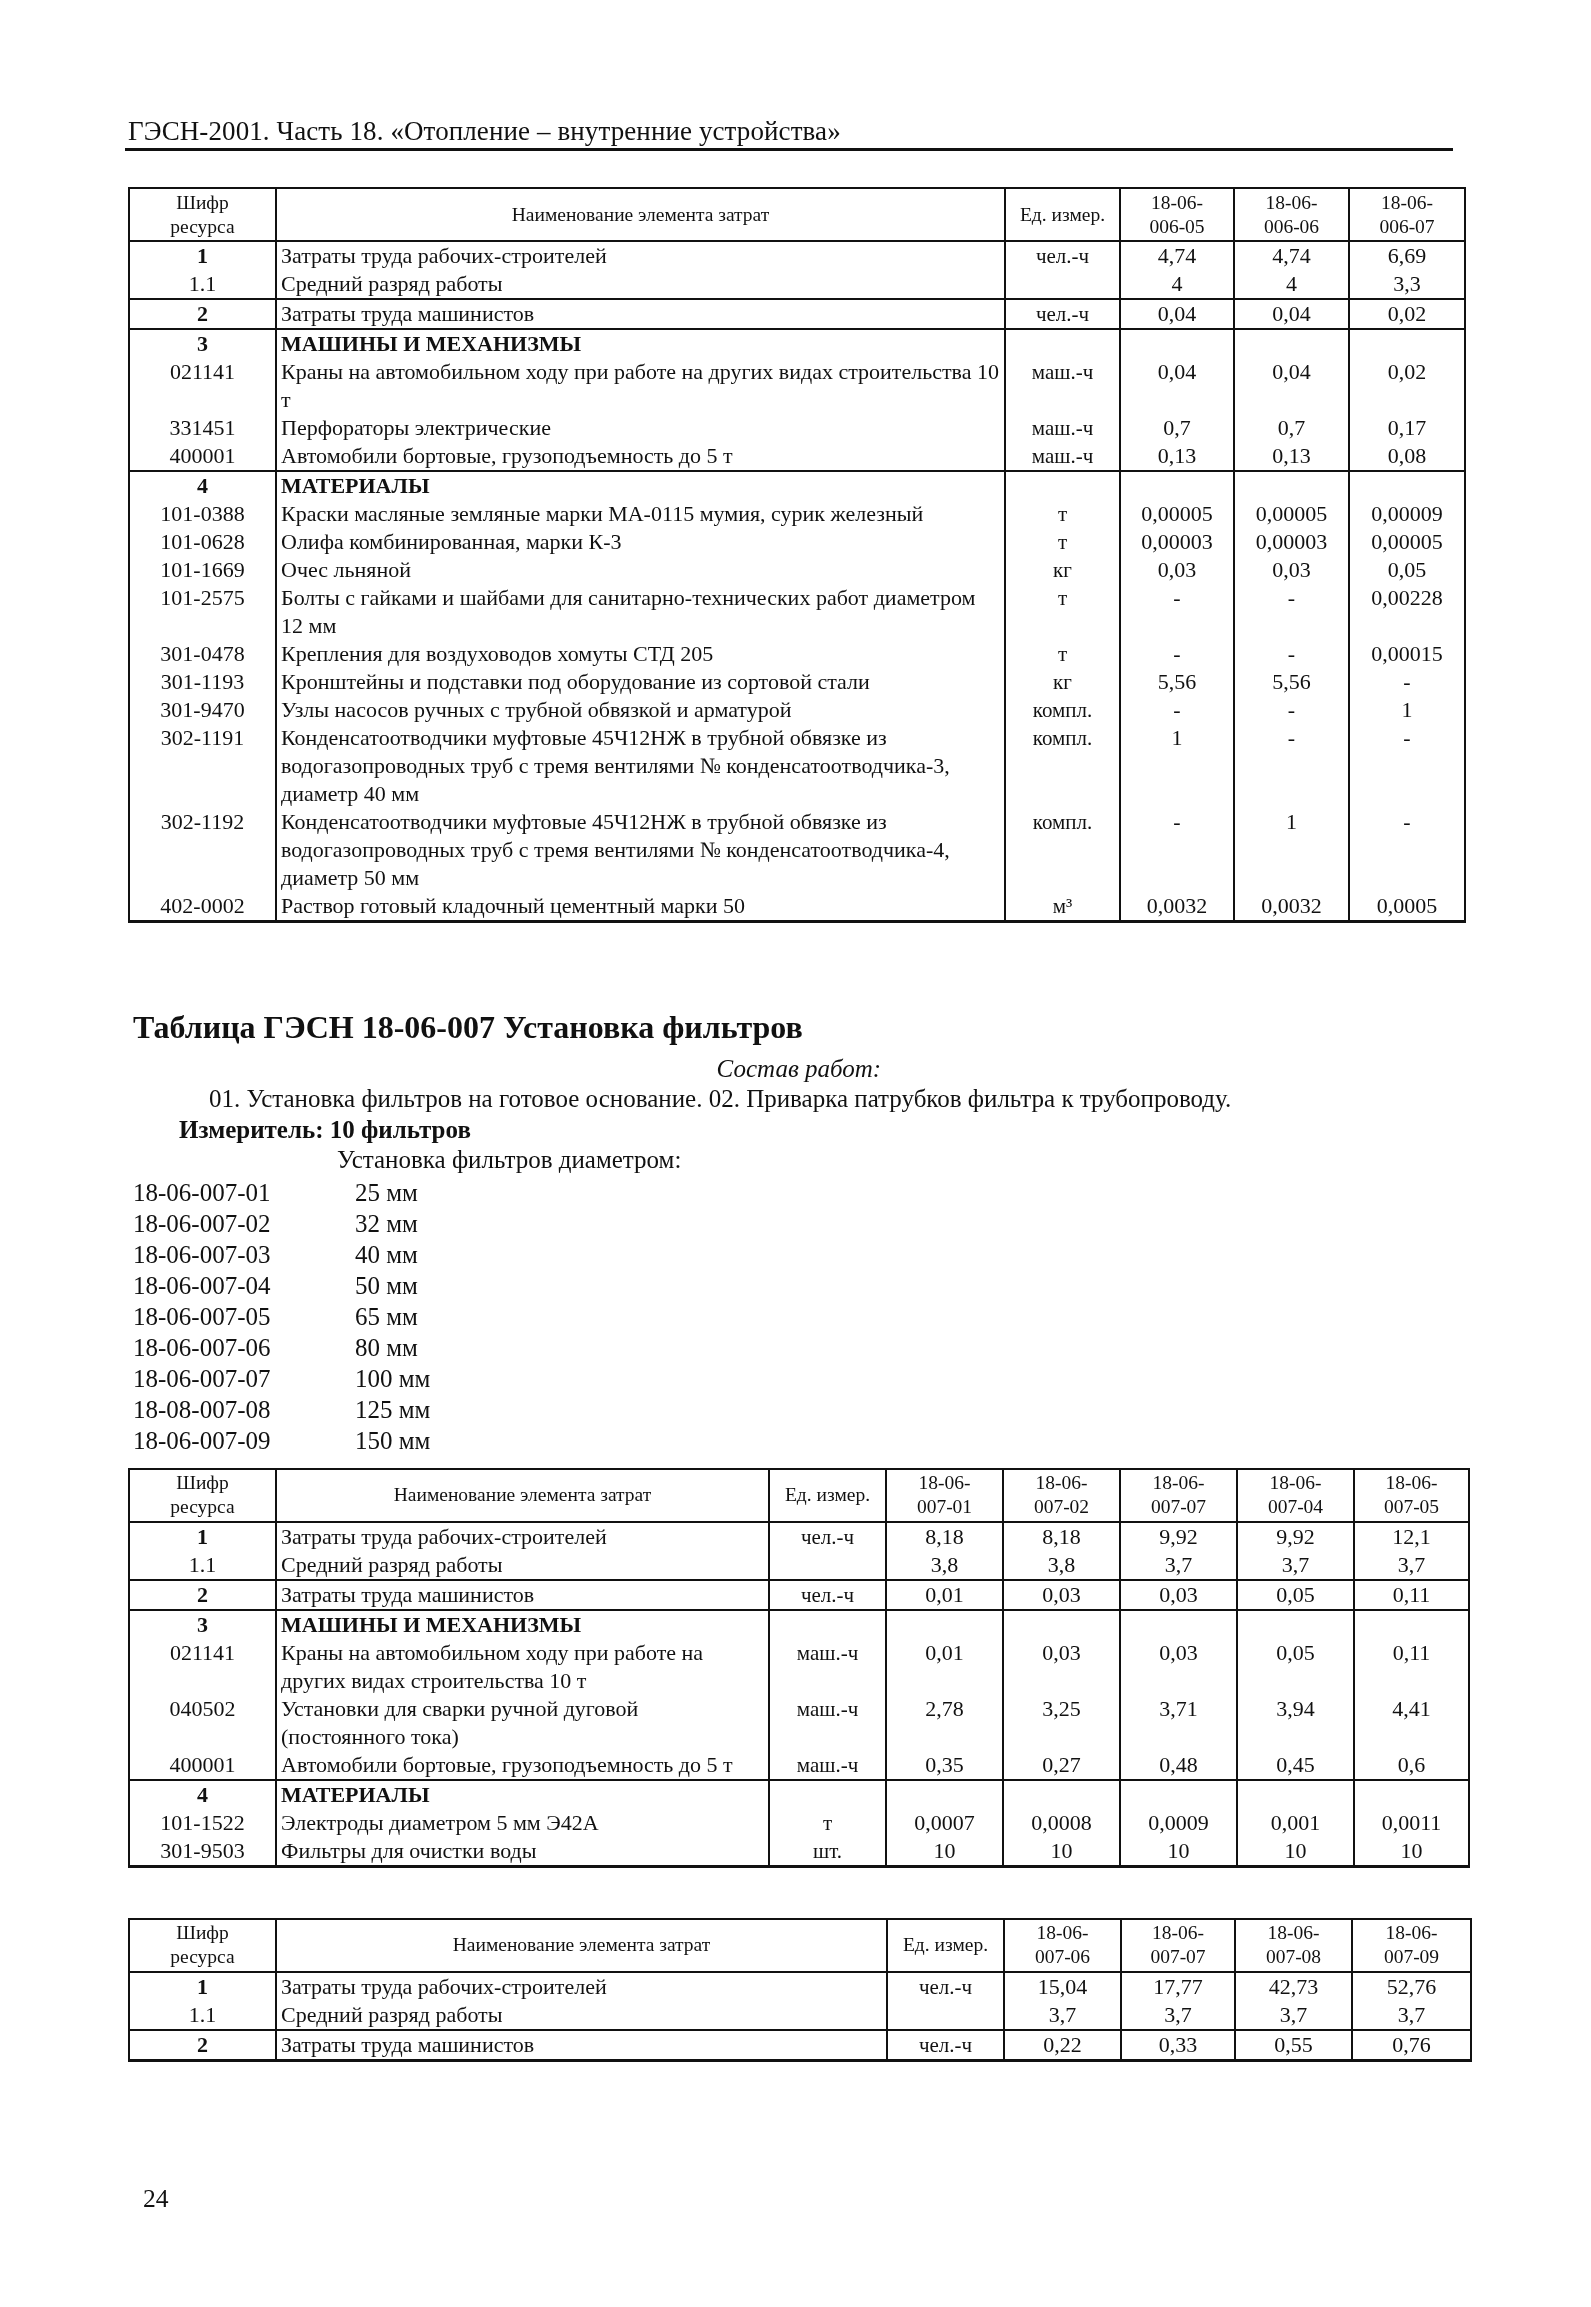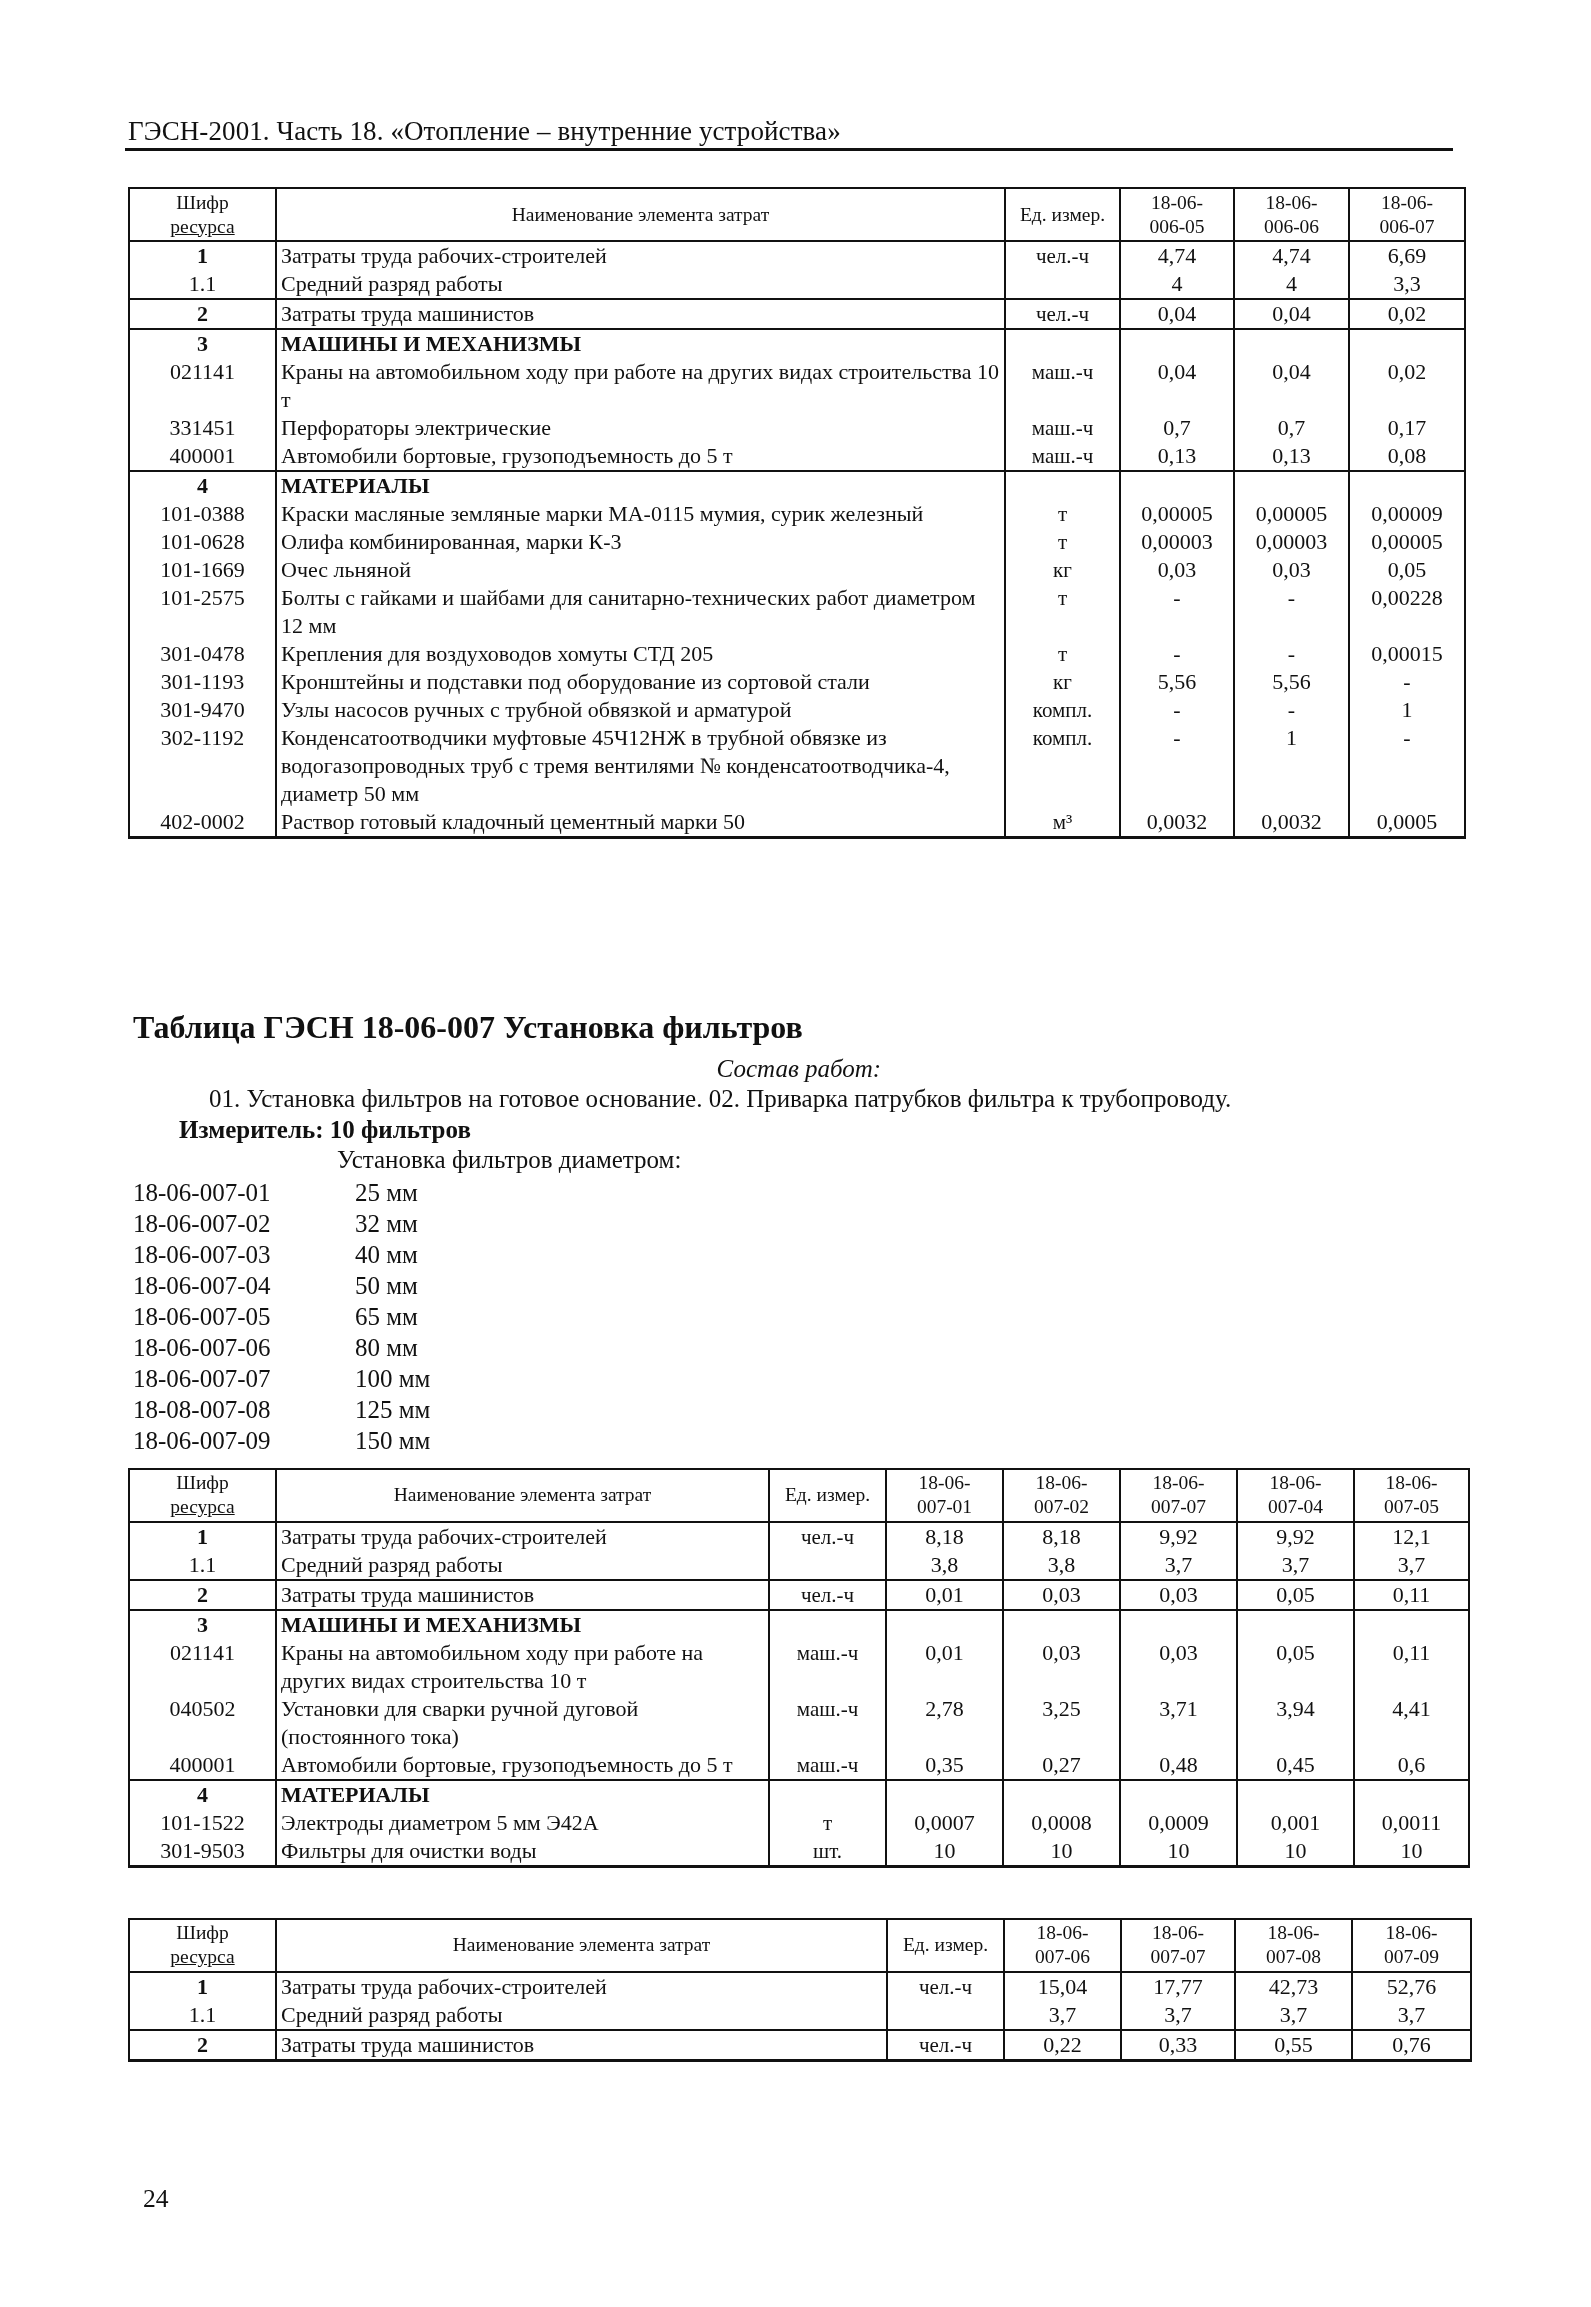--- a/index.html
+++ b/index.html
@@ -14,21 +14,21 @@
                padding:0 4px; vertical-align:top; font-weight:normal; }
   table.norm th { border-top:2.7px solid #111; border-bottom:2.7px solid #111;
                   vertical-align:middle; text-align:center; font-size:19.5px; line-height:24px; padding:1.3px 2.7px; }
   table.norm tr.sec-end td { border-bottom:2.7px solid #111;margin-left:18px; }
   table.norm tr.last td { border-bottom:3.4px solid #111; }
   td.code { text-align:center; }
   td.code.bold { font-weight:bold; }
   td.name.bold { font-weight:bold; }
   td.unit { text-align:center; font-size:21px; }
   td.val { text-align:center; }
-  th .u { text-decoration:underline; }
+  th .u { }
 
   .table-title { position:absolute; left:133px; top:1009px; font-size:32px; font-weight:bold;text-align:center; }
   .work-label { position:absolute; left:0; width:1591px; text-align:center; top:1055px;
                 font-size:25px; font-style:italic; padding-left:6.7px; box-sizing:border-box; }
   .work-text { position:absolute; left:209px; top:1085px; font-size:25px; }
   .meter { position:absolute; left:179px; top:1116px; font-size:25px; font-weight:bold; }
   .variants-caption { position:absolute; left:337px; top:1146px; font-size:25px; }
   .variants { position:absolute; left:133px; top:1177px; font-size:25px; line-height:31px; }
   .variants .row { display:flex; }
   .variants .vcode { width:222px; }
@@ -177,20 +177,28 @@
         <td class="val">5,56</td>
         <td class="val">-</td>
       </tr>
       <tr>
         <td class="code">301-9470</td>
         <td class="name">Узлы насосов ручных с трубной обвязкой и арматурой</td>
         <td class="unit">компл.</td>
         <td class="val">-</td>
         <td class="val">-</td>
         <td class="val">1</td>
+      </tr>
+      <tr>
+        <td class="code">302-1191</td>
+        <td class="name">Конденсатоотводчики муфтовые 45Ч12НЖ в трубной обвязке из водогазопроводных труб с тремя вентилями № конденсатоотводчика-3, диаметр 40 мм</td>
+        <td class="unit">компл.</td>
+        <td class="val">1</td>
+        <td class="val">-</td>
+        <td class="val">-</td>
       </tr>
       <tr>
         <td class="code">302-1192</td>
         <td class="name">Конденсатоотводчики муфтовые 45Ч12НЖ в трубной обвязке из водогазопроводных труб с тремя вентилями № конденсатоотводчика-4, диаметр 50 мм</td>
         <td class="unit">компл.</td>
         <td class="val">-</td>
         <td class="val">1</td>
         <td class="val">-</td>
       </tr>
       <tr class="last">

